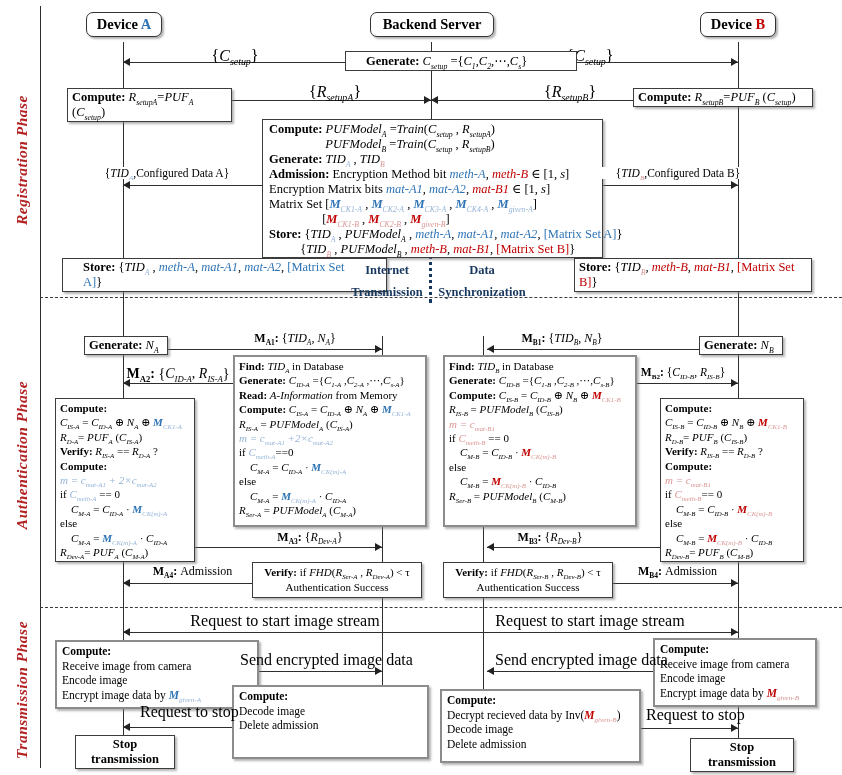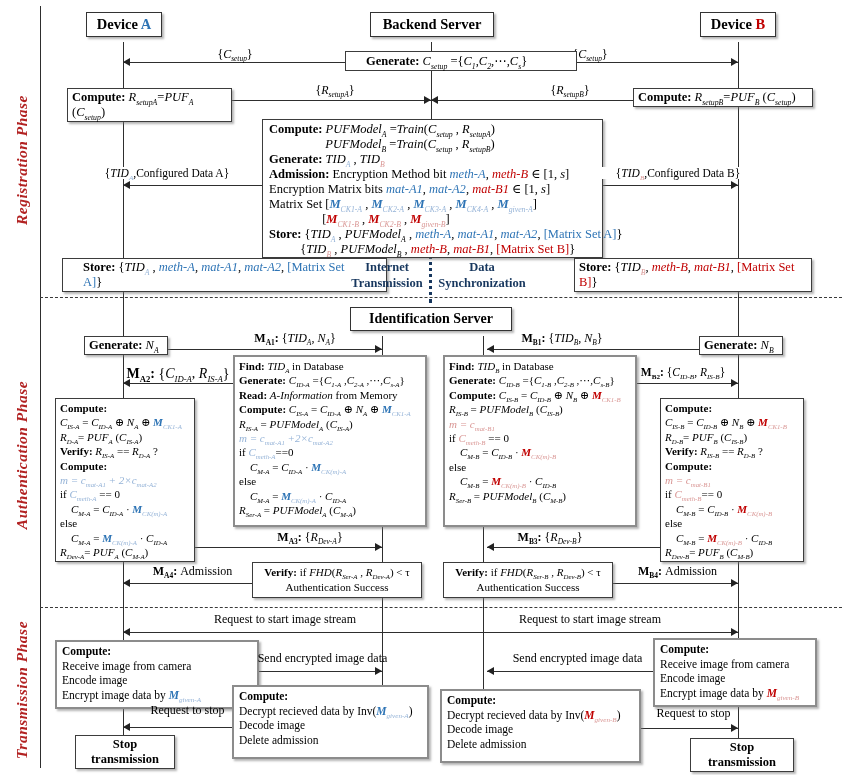--- a/index.html
+++ b/index.html
@@ -6,30 +6,30 @@
   .canvas{position:relative;width:842px;height:775px;background:#fff;overflow:hidden;
           font-family:"Liberation Serif","DejaVu Serif",serif;color:#000;font-size:12.5px;}
   sub{font-size:0.62em;line-height:0;}
   .b{font-weight:bold}.i{font-style:italic}
   .a{color:#2E74B5}.al{color:#95B3D7}.r{color:#C00000}.rl{color:#D99694}
   .m{font-weight:bold;font-style:italic}
   .box{position:absolute;border:1px solid #3c3c3c;background:#fff;padding:2px 5px;
        box-shadow:2px 2px 2px rgba(120,120,120,.55);}
   .nosh{box-shadow:none;}
   .g2{border:2px solid #8c8c8c;}
-  .node{border-radius:0;text-align:center;font-size:14.5px;padding:3px 6px;border:1.5px solid #333;}
+  .node{border-radius:7px;text-align:center;font-size:14.5px;padding:3px 6px;border:1.5px solid #333;}
   .ln{white-space:pre;line-height:15px;}
   .sm .ln{line-height:14.4px;font-size:11px;}
   .tx .ln{line-height:14.6px;font-size:11.5px;}
   .verify{text-align:center;font-size:11px;}
   .verify .ln{line-height:15px;}
-  .lbl{position:absolute;text-align:center;font-size:12px;white-space:pre;}
+  .lbl{position:absolute;text-align:center;font-size:16px;white-space:pre;}
   .msg{font-size:12px;}
   .net{position:absolute;white-space:pre-line;text-align:center;color:#17375E;font-weight:bold;
-       font-size:12.5px;line-height:16px;}
+       font-size:12.5px;line-height:22px;}
   .vl{position:absolute;width:1px;background:#2e2e2e;}
   .hl{position:absolute;height:1px;background:#2e2e2e;}
   .dash{position:absolute;height:0;border-top:1.5px dashed #3a3a3a;}
   .dotv{position:absolute;width:0;border-left:3px dotted #17375E;}
   .ah{position:absolute;width:0;height:0;border:4px solid transparent;}
   .ah.left{border-left:0;border-right:7px solid #222;}
   .ah.right{border-right:0;border-left:7px solid #222;}
   .phase{position:absolute;width:200px;height:18px;text-align:center;color:#B22222;
          font-weight:bold;font-style:italic;font-size:15.5px;transform:rotate(-90deg);
          white-space:nowrap;letter-spacing:.5px;}
@@ -93,21 +93,20 @@
   <div class="hl" style="left:487px;top:671px;width:168px"></div>
   <div class="ah left" style="left:487px;top:667px"></div>
   <div class="hl" style="left:123px;top:727px;width:109px"></div>
   <div class="ah left" style="left:123px;top:723px"></div>
   <div class="hl" style="left:637px;top:728px;width:101px"></div>
   <div class="ah right" style="left:731px;top:724px"></div>
 
   <div class="box node" style="left:86px;top:12px;width:62px"><span class="b">Device </span><span class="b a">A</span></div>
   <div class="box node" style="left:370px;top:12px;width:110px"><span class="b">Backend Server</span></div>
   <div class="box node" style="left:700px;top:12px;width:62px"><span class="b">Device </span><span class="b r">B</span></div>
-  <div class="box node" style="left:350px;top:307px;width:148px;font-size:14px"><span class="b">Identification Server</span></div>
 
   <div class="lbl" style="left:190px;top:47px;width:90px"><span>{</span><span class="i">C</span><sub class="sub i">setup</sub><span>}</span></div>
   <div class="lbl" style="left:545px;top:47px;width:90px"><span>{</span><span class="i">C</span><sub class="sub i">setup</sub><span>}</span></div>
   <div class="box nosh" style="left:345px;top:51px;width:190px;padding:1px 20px"><span class="b">Generate: </span><span class="i">C</span><sub class="sub i">setup</sub><span> ={</span><span class="i">C</span><sub class="sub i">1</sub><span>,</span><span class="i">C</span><sub class="sub i">2</sub><span>,⋯,</span><span class="i">C</span><sub class="sub i">s</sub><span>}</span></div>
   <div class="lbl" style="left:290px;top:83px;width:90px"><span>{</span><span class="i">R</span><sub class="sub i">setupA</sub><span>}</span></div>
   <div class="lbl" style="left:525px;top:83px;width:90px"><span>{</span><span class="i">R</span><sub class="sub i">setupB</sub><span>}</span></div>
   <div class="box" style="left:67px;top:88px;width:155px;padding:1px 4px"><span class="b">Compute: </span><span class="i">R</span><sub class="sub i">setupA</sub><span>=</span><span class="i">PUF</span><sub class="sub i">A</sub><span> (</span><span class="i">C</span><sub class="sub i">setup</sub><span>)</span></div>
   <div class="box" style="left:633px;top:88px;width:170px;padding:1px 4px"><span class="b">Compute: </span><span class="i">R</span><sub class="sub i">setupB</sub><span>=</span><span class="i">PUF</span><sub class="sub i">B</sub><span> (</span><span class="i">C</span><sub class="sub i">setup</sub><span>)</span></div>
   <div class="box cbox" style="left:262px;top:119px;width:327px;height:133px">
       <div class="ln"><span class="b">Compute: </span><span class="i">PUFModel</span><sub class="sub i">A</sub><span> =</span><span class="i">Train</span><span>(</span><span class="i">C</span><sub class="sub i">setup</sub><span> , </span><span class="i">R</span><sub class="sub i">setupA</sub><span>)</span></div>
@@ -210,21 +209,20 @@
   <div class="box g2 tx" style="left:653px;top:638px;width:150px;height:61px;padding:2px 5px">
       <div class="ln"><span class="b">Compute:</span></div>
       <div class="ln"><span>Receive image from camera</span></div>
       <div class="ln"><span>Encode image</span></div>
       <div class="ln"><span>Encrypt image data by </span><span class="m r">M</span><sub class="sub i rl">given-B</sub></div>
     </div>
   <div class="lbl" style="left:240px;top:651px;width:165px">Send encrypted image data</div>
   <div class="lbl" style="left:495px;top:651px;width:165px">Send encrypted image data</div>
   <div class="box g2 tx" style="left:232px;top:685px;width:183px;height:66px;padding:2px 5px">
       <div class="ln"><span class="b">Compute:</span></div>
-      <div class="ln"><span>Decrypt recieved data by Inv(</span><span class="m a">M</span><sub class="sub i al">given-A</sub><span>)</span></div>
       <div class="ln"><span>Decode image</span></div>
       <div class="ln"><span>Delete admission</span></div>
     </div>
   <div class="box g2 tx" style="left:440px;top:689px;width:187px;height:66px;padding:2px 5px">
       <div class="ln"><span class="b">Compute:</span></div>
       <div class="ln"><span>Decrypt recieved data by Inv(</span><span class="m r">M</span><sub class="sub i rl">given-B</sub><span>)</span></div>
       <div class="ln"><span>Decode image</span></div>
       <div class="ln"><span>Delete admission</span></div>
     </div>
   <div class="lbl" style="left:140px;top:703px;width:95px">Request to stop</div>

